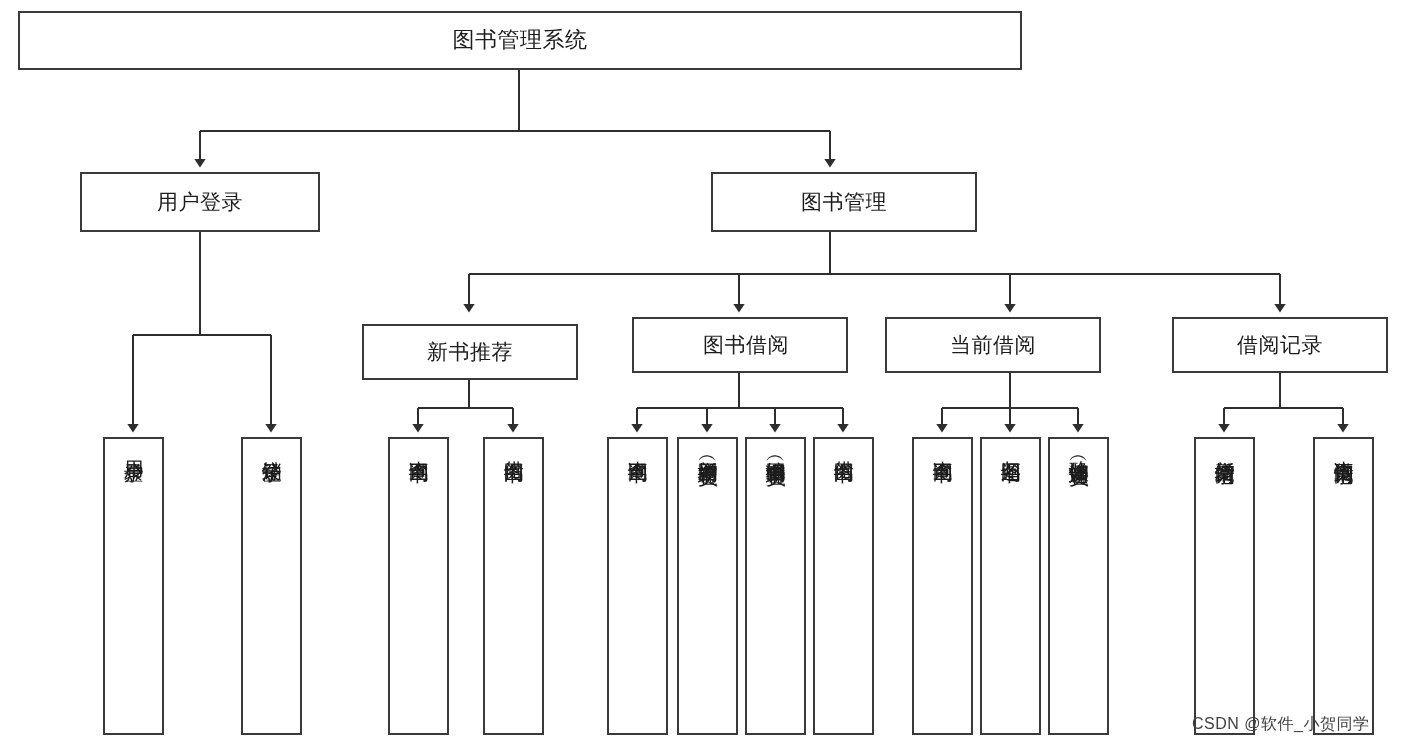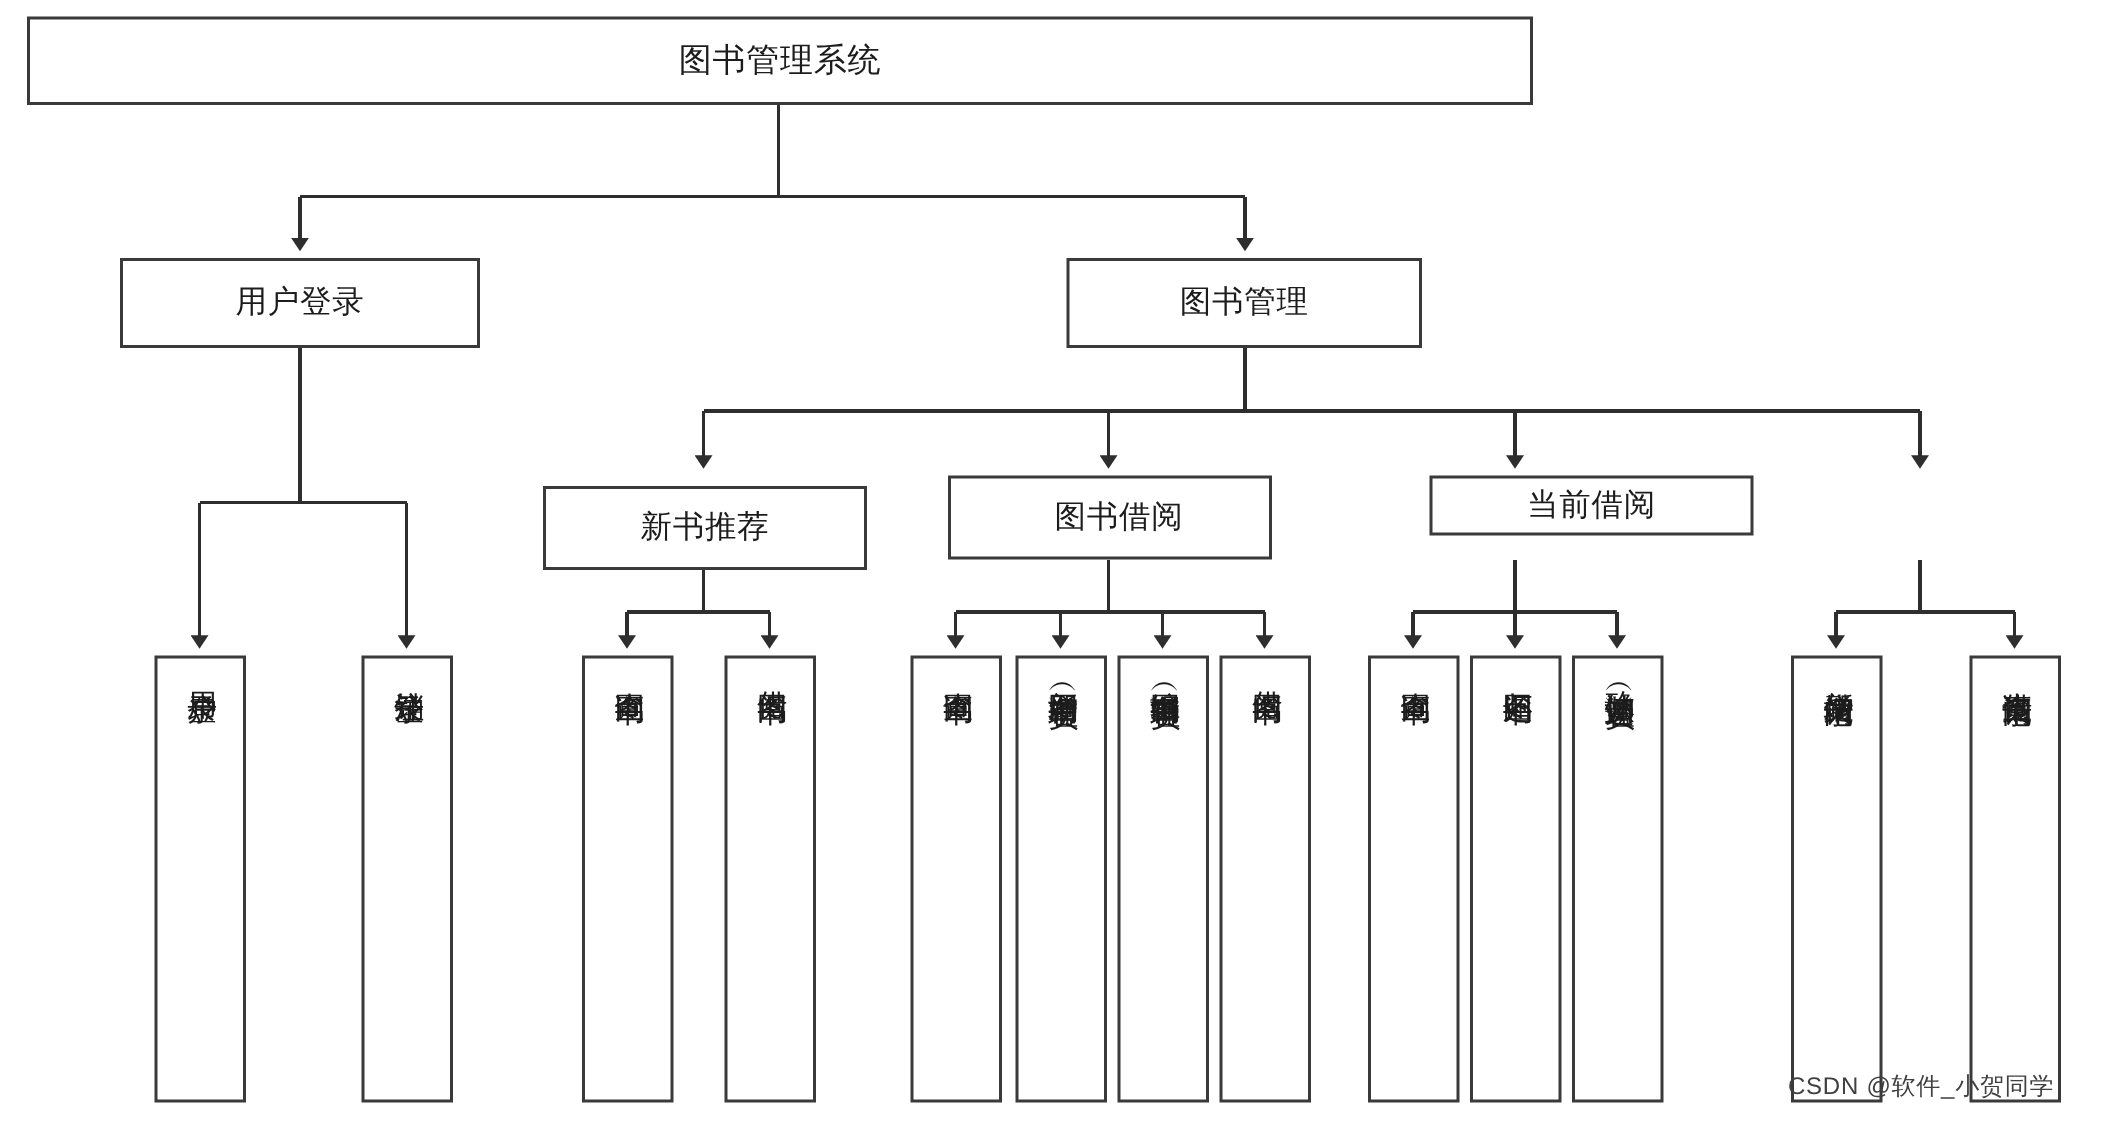--- a/index.html
+++ b/index.html
@@ -120,32 +120,35 @@
     </g>
   </svg>
 
   <div class="node node-h root" style="left:18px; top:11px; width:1004px; height:59px;">
     <span class="label">图书管理系统</span>
   </div>
 
   <div class="node node-h" style="left:80px; top:172px; width:240px; height:60px;">
     <span class="label">用户登录</span>
   </div>
-  <div class="node node-h" style="left:711px; top:172px; width:237px; height:60px;">
+  <div class="node node-h" style="left:711px; top:172px; width:266px; height:60px;">
     <span class="label">图书管理</span>
   </div>
 
   <div class="node node-h" style="left:362px; top:324px; width:216px; height:56px;">
     <span class="label">新书推荐</span>
   </div>
   <div class="node node-h" style="left:632px; top:317px; width:216px; height:56px;padding-left:12px;">
     <span class="label">图书借阅</span>
   </div>
-  <div class="node node-h" style="left:953px; top:317px; width:216px; height:40px;">
+  <div class="node node-h" style="left:885px; top:317px; width:216px; height:56px;">
     <span class="label">当前借阅</span>
+  </div>
+  <div class="node node-h" style="left:1172px; top:317px; width:216px; height:56px;">
+    <span class="label">借阅记录</span>
   </div>
 
   <div class="node node-v" style="left:103px; top:437px; width:61px; height:298px;">
     <span class="label">用户登录</span>
   </div>
   <div class="node node-v" style="left:241px; top:437px; width:61px; height:298px;">
     <span class="label">注销登录</span>
   </div>
 
   <div class="node node-v" style="left:388px; top:437px; width:61px; height:298px;">

